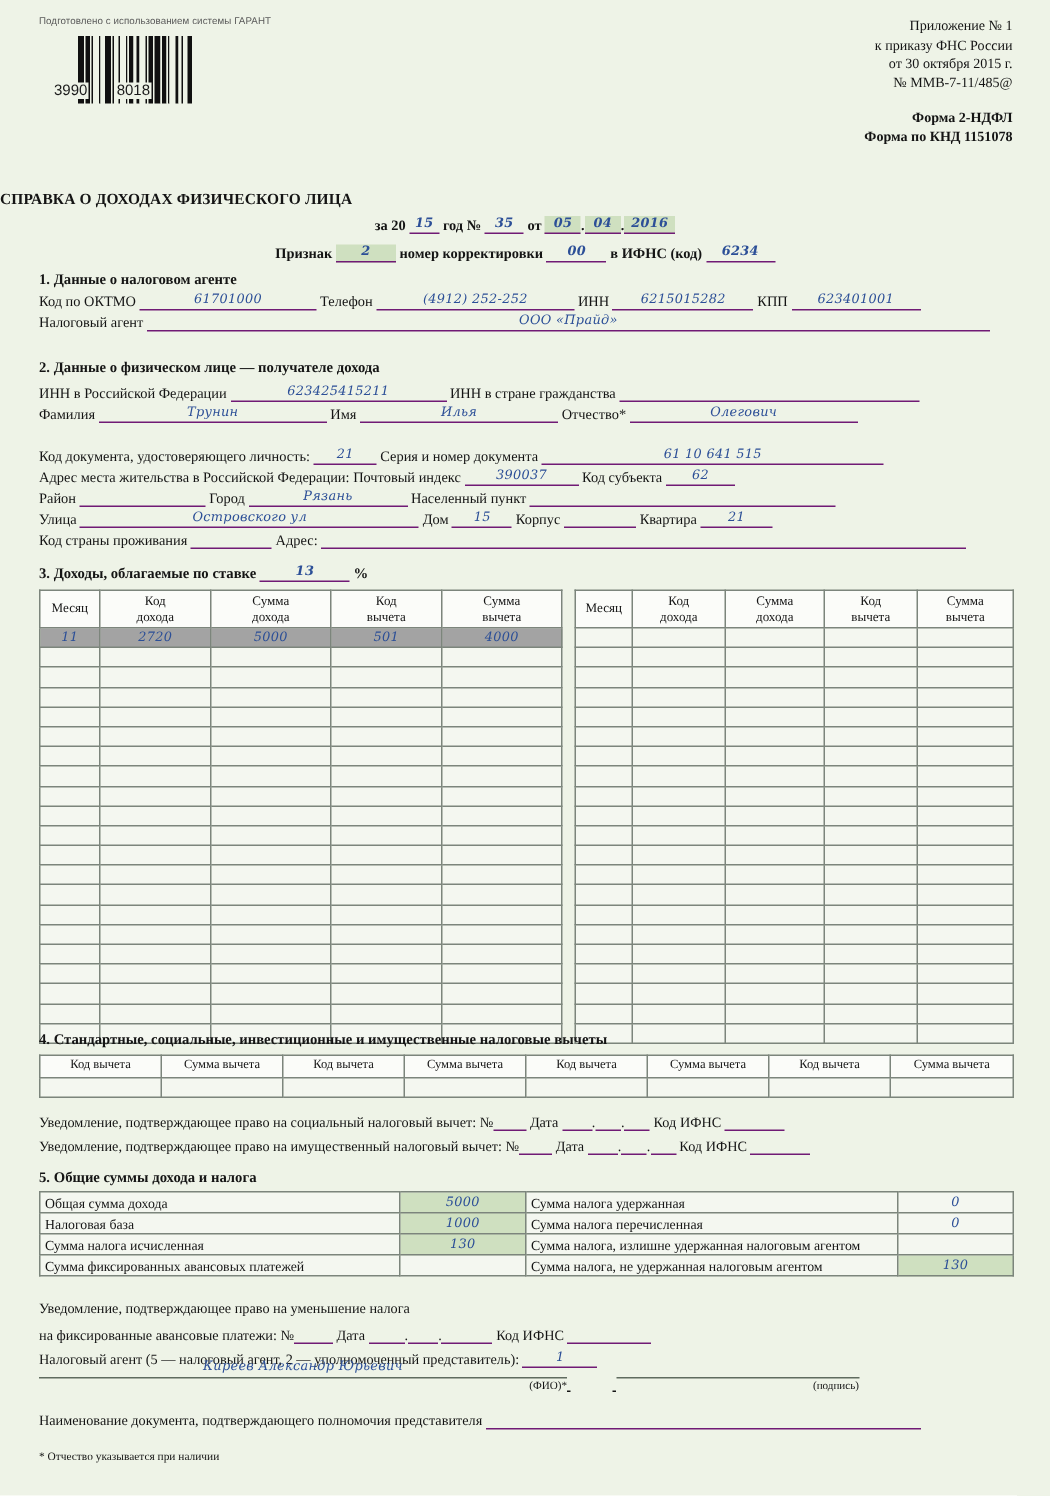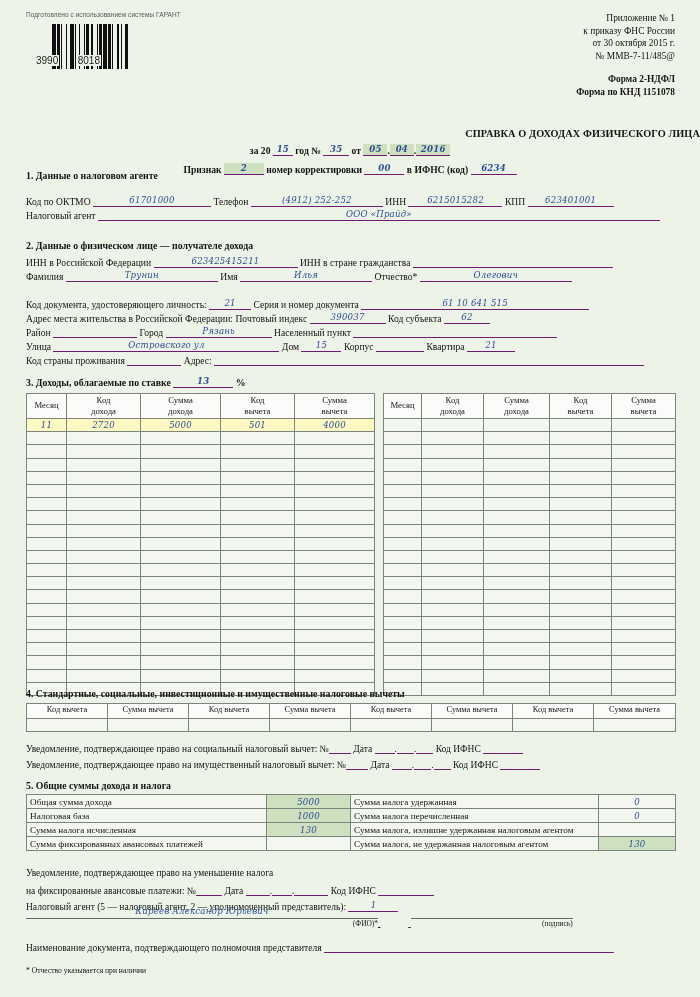--- a/index.html
+++ b/index.html
@@ -53,21 +53,21 @@
 
   .topright {
     position: absolute; right: 25px; top: 12px;
     text-align: right; font-size: 9.4px; line-height: 12.6px;
   }
   .topright .formline { margin-top: 11px; font-weight: bold; }
 
   
   .title {
     position: absolute; left: 0; right: 0; top: 128px;
-    text-align: right; font-weight: bold; font-size: 10.3px; letter-spacing: .1px; margin-left: 16px;
+    text-align: left; font-weight: bold; font-size: 10.3px; letter-spacing: .1px;
   }
   .subtitle {
     position: absolute; left: 0; right: 0; top: 144px;
     text-align: center; font-weight: bold; font-size: 9.6px;
   }
   .priznak {
     position: absolute; left: 0; right: 0; top: 163px;
     text-align: center; font-weight: bold; font-size: 9.6px;
   }
 
@@ -87,21 +87,21 @@
     background: #f4f7f0;
   }
   table.grid th {
     font-size: 8.7px; line-height: 10.5px; padding: 1px 0 2px; background: #fbfcf9;
   }
 
   #income-left, #income-right { position: absolute; top: 393px; }
   #income-left { left: 26px; width: 348px; }
   #income-right { left: 383px; width: 292px; }
   #income-left td, #income-right td { height: 12.2px; }
-  #income-left tr.filled td { background: #fef9c3; }
+  #income-left tr.filled td { background: #a3a3a3; }
 
   #deduction-table { position: absolute; left: 26px; top: 703px; width: 649px; }
   #deduction-table th { font-size: 8.4px; padding: 1px 0 2px; }
   #deduction-table td { height: 12px; }
 
   #totals-table { position: absolute; left: 26px; top: 794px; width: 649px; }
   #totals-table td { height: 13px; text-align: left; padding-left: 3px; font-size: 9.2px; }
   #totals-table td.val { text-align: center; padding-left: 0; }
   #totals-table td.valfill { background: #cfe0c0; }
 
@@ -190,21 +190,21 @@
 
   <div class="priznak">
     <span>Признак</span>
     <span class="u hand hl" style="width:40px">2</span>
     <span>номер корректировки</span>
     <span class="u hand" style="width:40px">00</span>
     <span>в ИФНС (код)</span>
     <span class="u hand" style="width:46px">6234</span>
   </div>
 
-  <div class="sect" style="top:170px">1. Данные о налоговом агенте</div>
+  <div class="sect" style="top:181px">1. Данные о налоговом агенте</div>
 
   <div class="row" style="top:195px">
     <span>Код по ОКТМО</span>
     <span class="u hand" style="width:118px">61701000</span>
     <span>Телефон</span>
     <span class="u hand" style="width:132px">(4912) 252-252</span>
     <span>ИНН</span>
     <span class="u hand" style="width:94px">6215015282</span>
     <span>КПП</span>
     <span class="u hand" style="width:86px">623401001</span>

